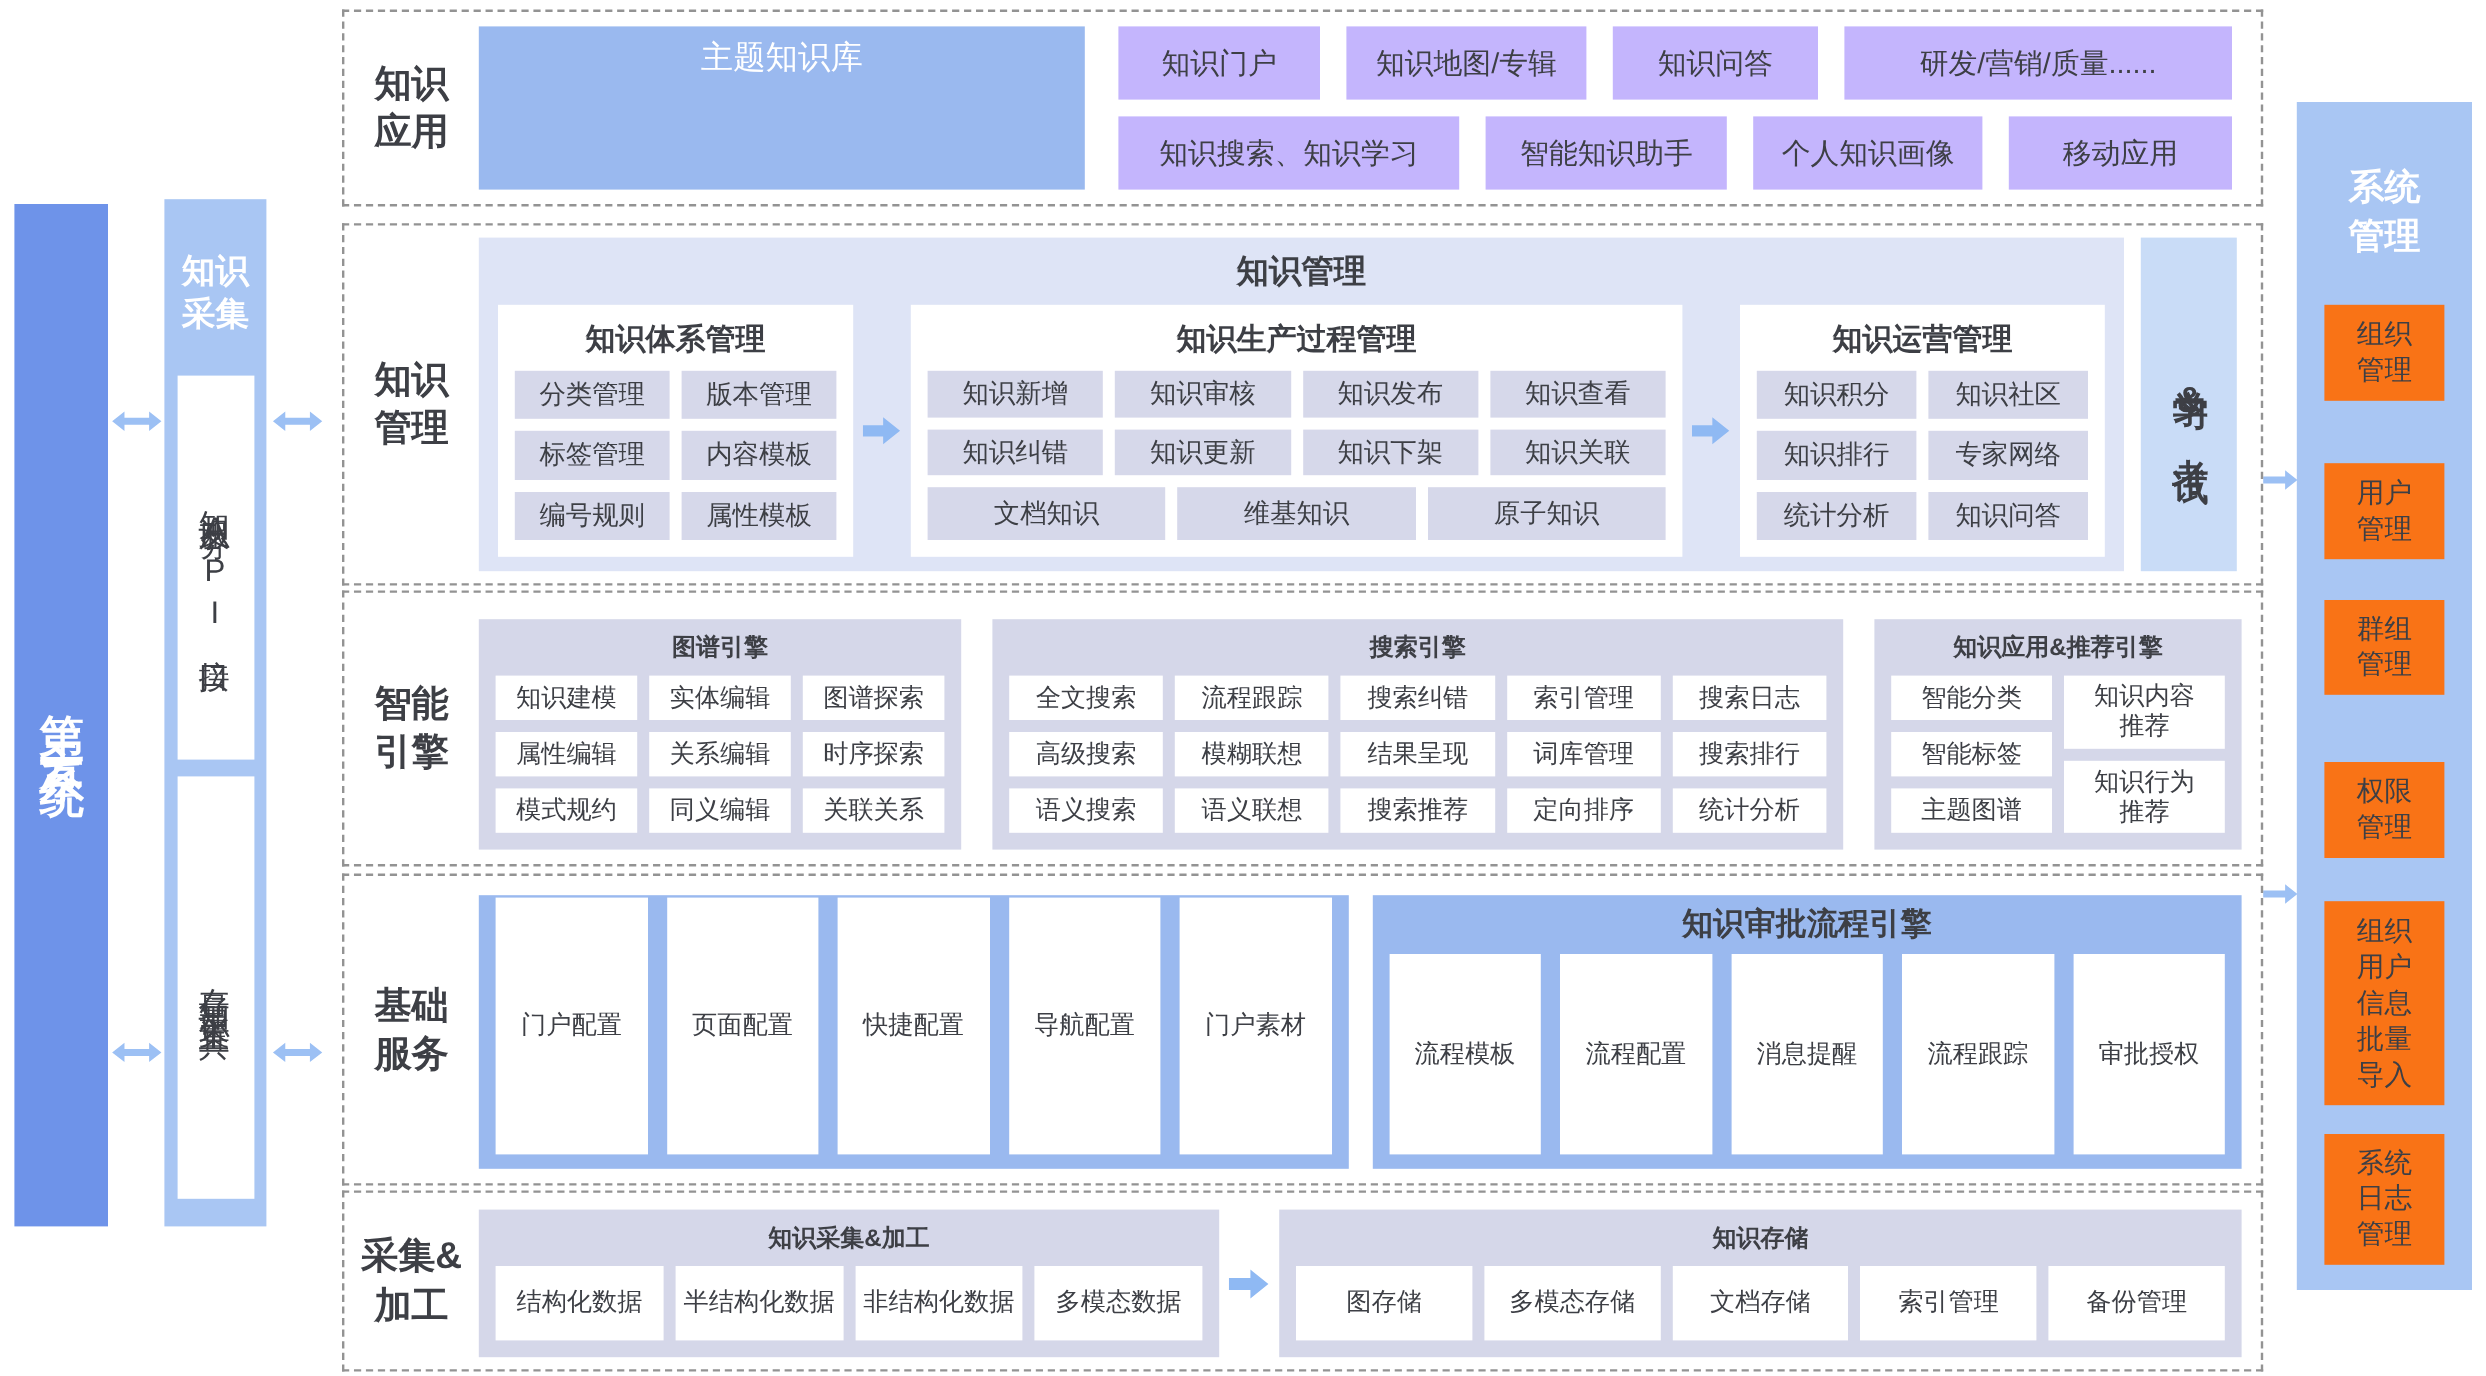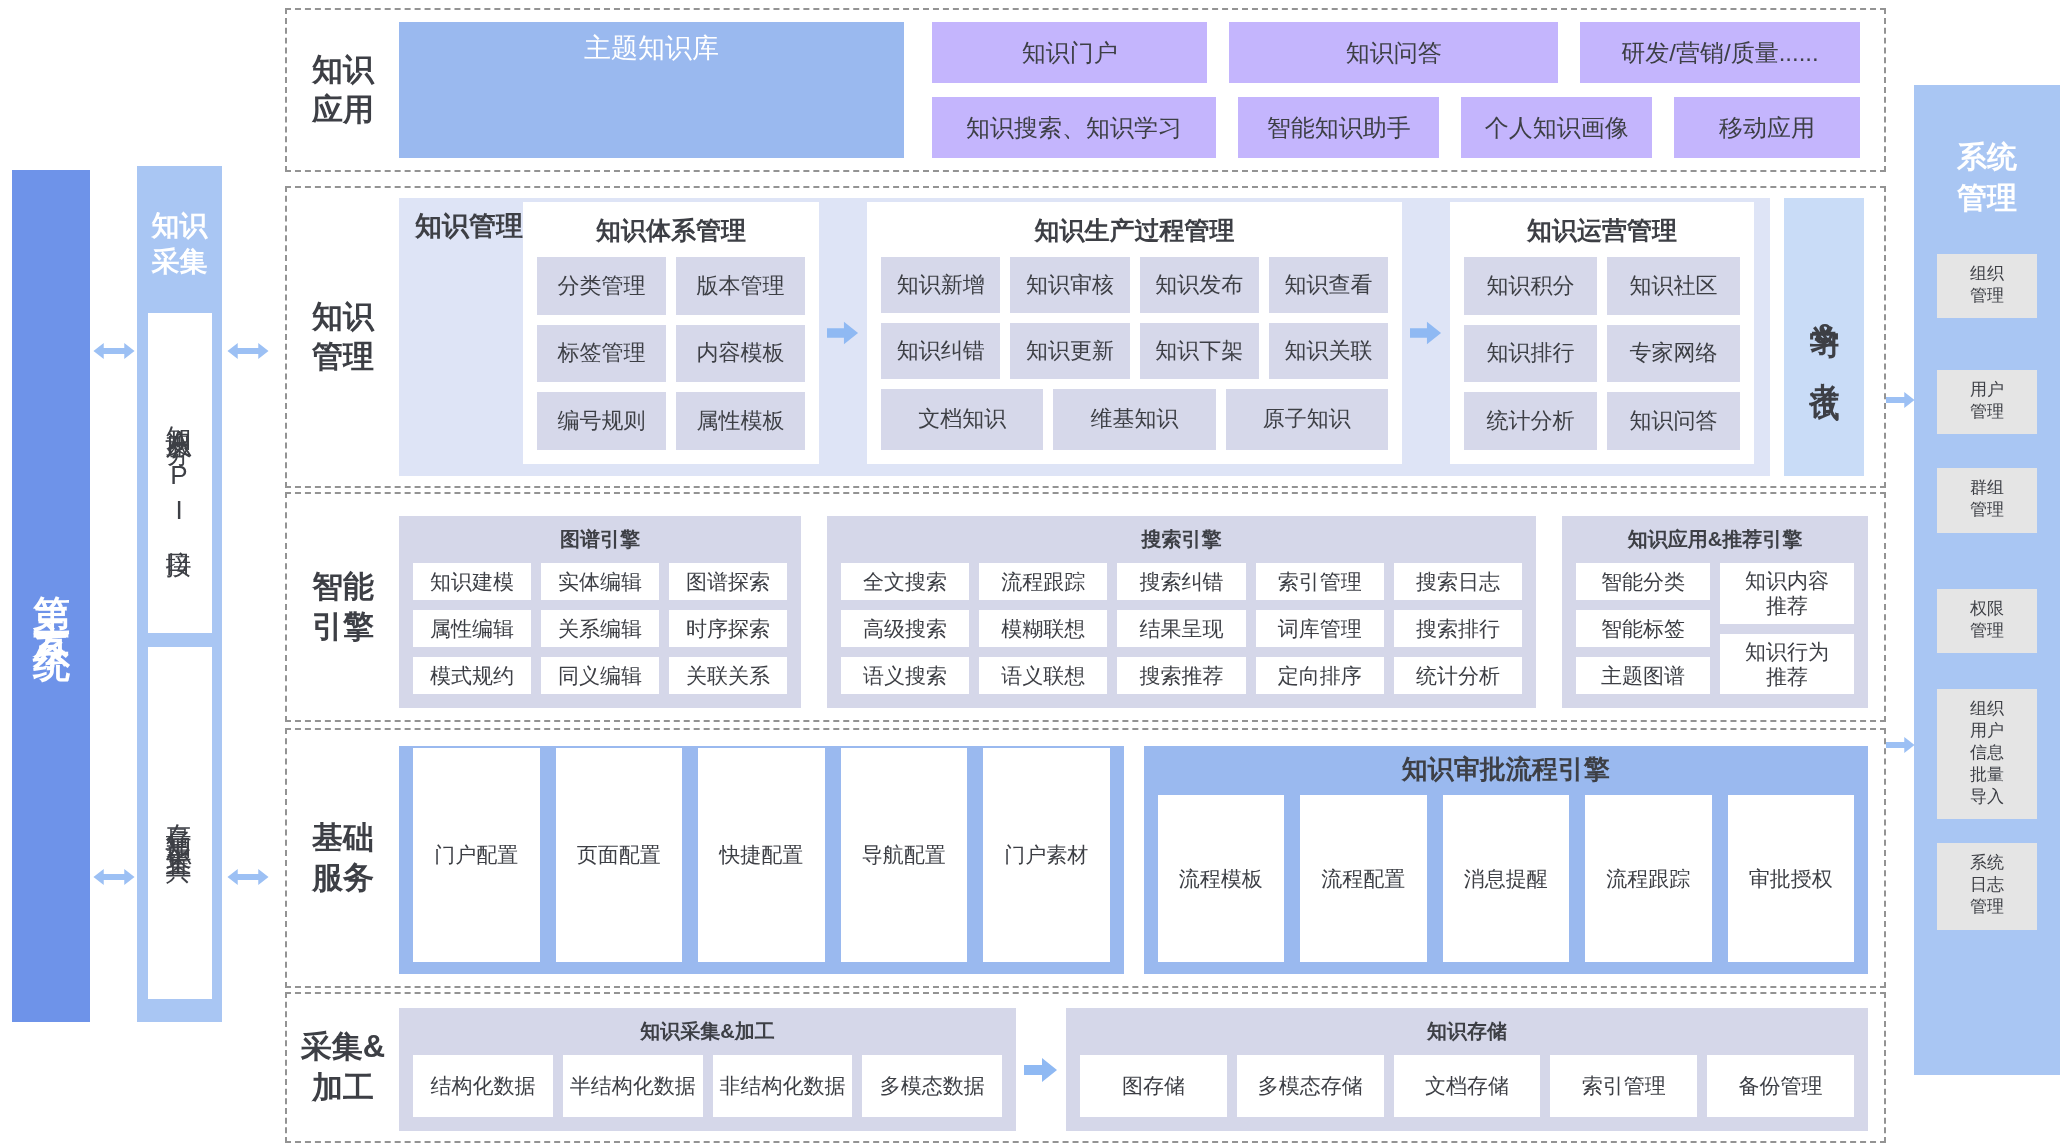--- a/index.html
+++ b/index.html
@@ -21,22 +21,22 @@
   .collect-box{background:#ffffff;width:64px;display:flex;align-items:center;justify-content:center;}
   .box-api{margin-top:32px;height:320px;}
   .box-tool{margin-top:14px;height:352px;}
   .collect-box .vtext{font-size:26px;letter-spacing:5px;color:#3d3f45;}
 
   
   .sys-col{position:absolute;left:1914px;top:85px;width:146px;height:990px;background:#a9c6f3;
     display:flex;flex-direction:column;align-items:center;}
   .sys-col .col-title{margin-top:52px;font-size:30px;line-height:1.35;}
   .sys-boxes{display:flex;flex-direction:column;align-items:center;width:100%;}
-  .sys-box{background:#e5e5e5;width:100px;padding:10px 0;text-align:center;
-    font-size:17px;line-height:1.3;color:#3d3f45;font-family:Liberation Mono, monospace;}
+  .sys-box{background:#f97316;width:100px;padding:10px 0;text-align:center;
+    font-size:23px;line-height:1.3;color:#3d3f45;}
   .sys-boxes > :nth-child(1){margin-top:36px;}
   .sys-boxes > :nth-child(2){margin-top:52px;}
   .sys-boxes > :nth-child(3){margin-top:34px;}
   .sys-boxes > :nth-child(4){margin-top:56px;}
   .sys-boxes > :nth-child(5){margin-top:36px;}
   .sys-boxes > :nth-child(6){margin-top:24px;}
 
   
   .dashed-box{position:absolute;left:285px;width:1601px;border:2px dashed #939393;
     box-sizing:border-box;display:flex;background:#ffffff;}
@@ -63,21 +63,21 @@
   .row1 > :nth-child(2){flex:210;}
   .row1 > :nth-child(3){flex:179;}
   .row1 > :nth-child(4){flex:339;}
   .row2 > :nth-child(1){flex:298;}
   .row2 > :nth-child(2){flex:211;}
   .row2 > :nth-child(3){flex:200;}
   .row2 > :nth-child(4){flex:195;}
 
   
   .km-outer{flex:1;background:#dee4f6;margin:10px 14px 10px 0;padding:4px 16px 12px;
-    display:flex;flex-direction:row;}
+    display:flex;flex-direction:column;}
   .km-title{text-align:center;font-size:27px;font-weight:600;margin:6px 0 10px;flex:none;}
   .km-row{display:flex;flex:1;align-items:stretch;gap:6px;}
   .panel{background:#ffffff;padding:6px 14px 14px;display:flex;flex-direction:column;box-sizing:border-box;}
   .panel-title{text-align:center;font-size:25px;font-weight:600;margin:6px 0 10px;flex:none;}
   .panel1{width:296px;flex:none;}
   .panel2{flex:1;}
   .panel3{width:304px;flex:none;}
   .grid2{display:grid;grid-template-columns:repeat(2,1fr);gap:10px;flex:1;}
   .lav-chip{background:#d6d8ea;display:flex;align-items:center;justify-content:center;
     font-size:22px;color:#3d3f45;text-align:center;line-height:1.2;}
@@ -207,20 +207,21 @@
 
   <div class="dashed-box box-app">
     <div class="section-label pre">知识
 应用</div>
     <div class="theme-kb">
       <div class="kb-title">主题知识库</div>
     </div>
     <div class="apps">
       <div class="apps-row row1">
           <div class="app-btn">知识门户</div>
+          <div class="app-btn">知识地图/专辑</div>
           <div class="app-btn">知识问答</div>
           <div class="app-btn">研发/营销/质量......</div>
         </div>
       <div class="apps-row row2">
           <div class="app-btn">知识搜索、知识学习</div>
           <div class="app-btn">智能知识助手</div>
           <div class="app-btn">个人知识画像</div>
           <div class="app-btn">移动应用</div>
         </div>
     </div>

